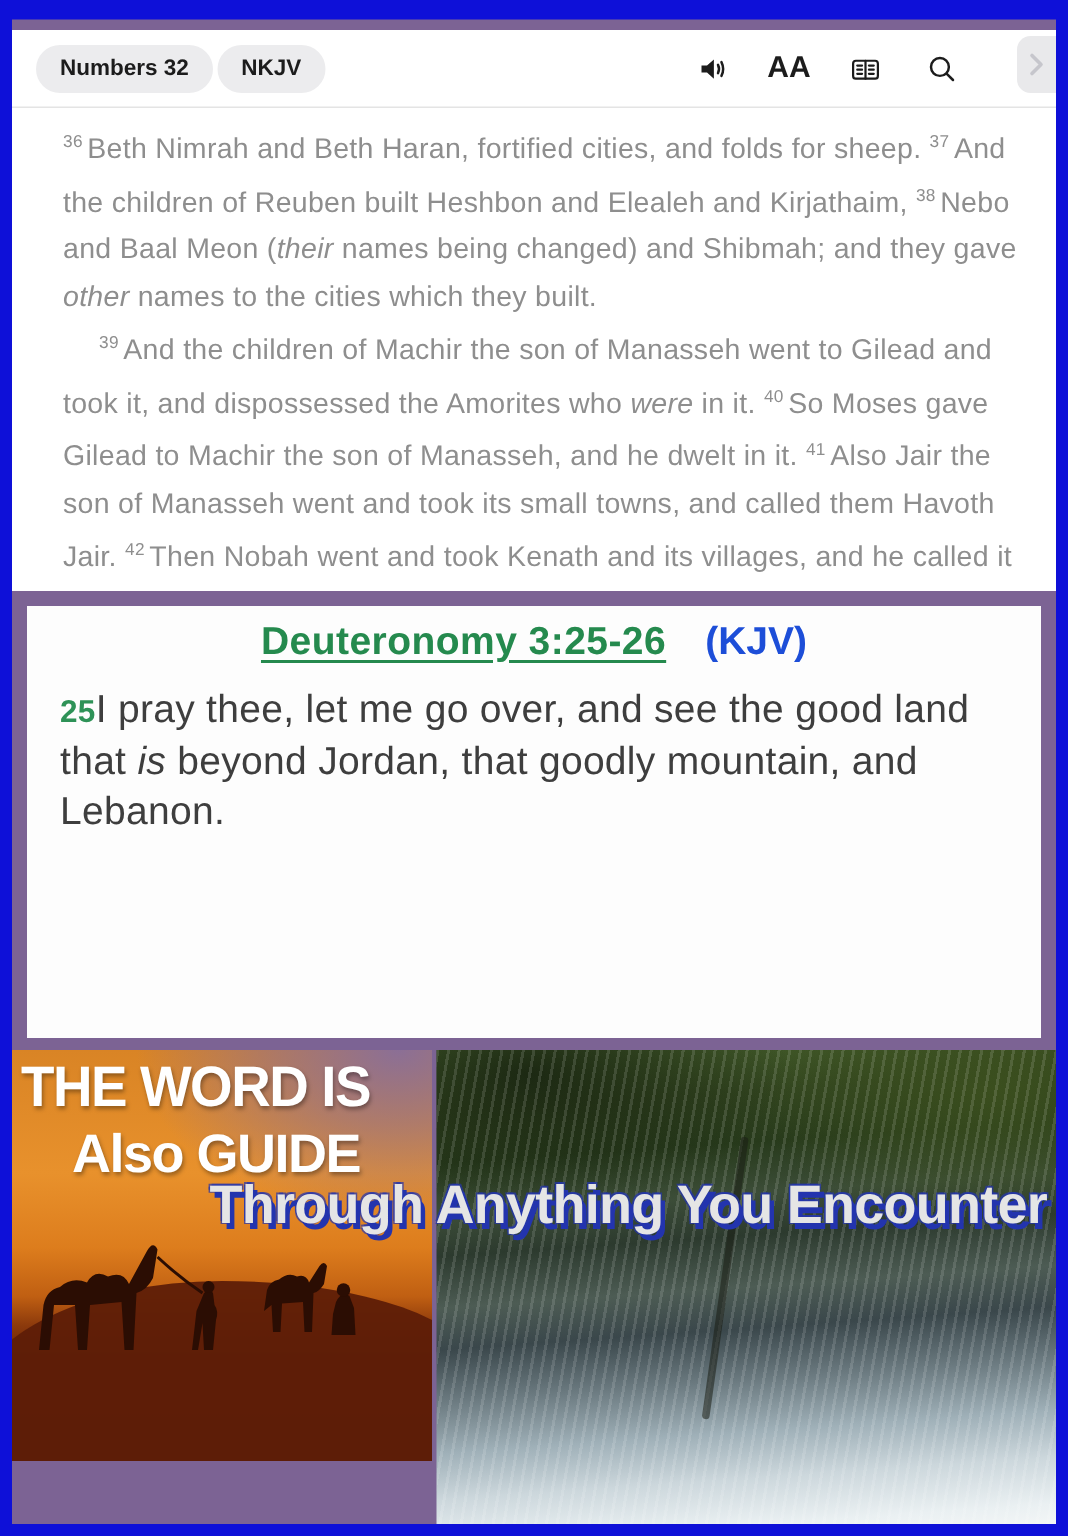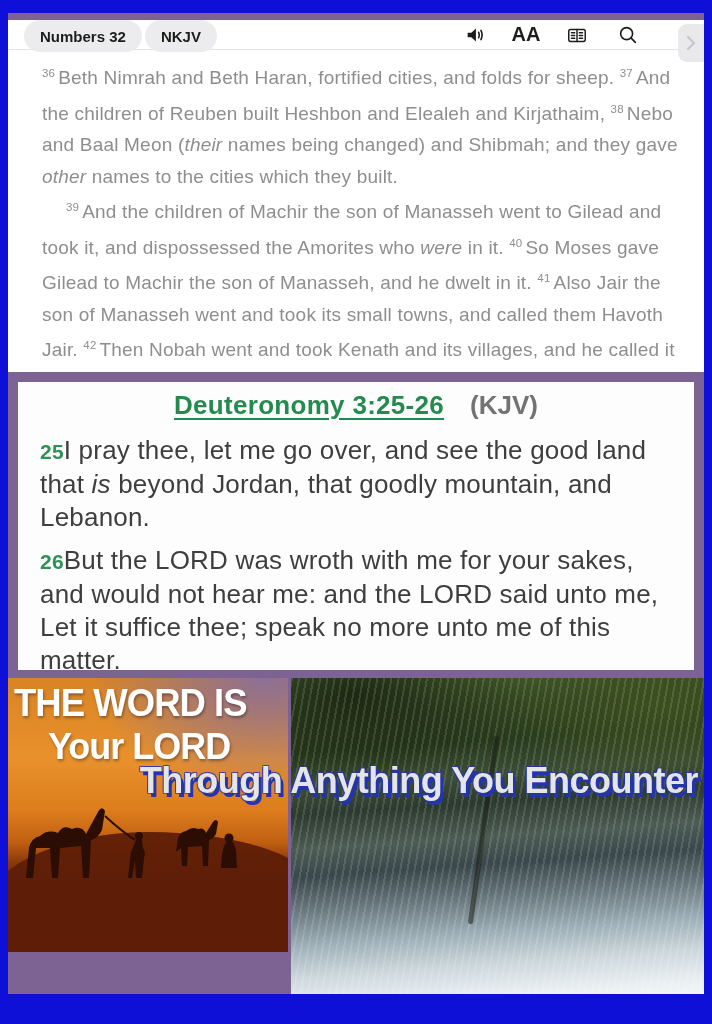--- a/index.html
+++ b/index.html
@@ -5,40 +5,40 @@
   * { margin:0; padding:0; box-sizing:border-box; }
   html,body { width:712px; height:1024px; background:#0e10d8; font-family:"Liberation Sans",sans-serif; }
   .page { position:relative; width:712px; height:1024px; background:#0e10d8; padding:13px 8px 14px 8px; overflow:hidden; }
   .content { width:696px; height:997px; display:flex; flex-direction:column; }
 
   
   .purple-top { height:7px; background:#7c6394; flex:0 0 auto; }
 
   
   .app-section { background:#ffffff; flex:0 0 auto; position:relative; }
-  .toolbar { height:30px; display:flex; padding:0 16px; border-bottom:1px solid #e4e4e4; position:relative; }
+  .toolbar { height:52px; display:flex; align-items:center; padding:0 16px; border-bottom:1px solid #e4e4e4; position:relative; }
   .pills { display:flex; gap:3px; }
   .pill { background:#ececee; border:none; border-radius:17px; height:32px; padding:0 16px; font-size:15px; font-weight:700; color:#1c1c1c; font-family:"Liberation Sans",sans-serif; display:flex; align-items:center; cursor:pointer; }
   .toolbar-icons { margin-left:auto; display:flex; align-items:center; gap:27px; padding-right:48px; }
   .tbicon { width:24px; height:24px; display:flex; align-items:center; justify-content:center; background:none; border:none; cursor:pointer; color:#1c1c1c; }
   .aa-label { font-size:20px; font-weight:600; color:#1c1c1c; letter-spacing:0px; }
   .next-tab { position:absolute; right:0; top:4px; width:26px; height:38px; background:#e9e9eb; border:none; border-radius:9px 0 0 9px; display:flex; align-items:center; justify-content:center; cursor:pointer; }
 
   .verses { height:322px; padding:8px 24px 0 34px; font-size:19px; line-height:31.5px; color:#8e8e8e; letter-spacing:0.2px; overflow:hidden; }
   .verses p { margin:0; }
   .verses p.indent { text-indent:24px; }
   .sup-num { font-size:11.5px; vertical-align:7px; margin-right:3px; color:#8e8e8e; }
   .it { font-style:italic; }
 
   
   .deut-frame { height:306px; background:#7c6394; padding:10px 10px 8px 10px; flex:0 0 auto; }
   .deut-panel { background:#fdfdfd; width:100%; height:100%; padding:6px 22px 0 22px; overflow:hidden; }
   .deut-heading { text-align:center; font-size:26px; line-height:30px; font-weight:700; margin-top:2px; }
   .deut-ref { color:#258a4e; text-decoration:underline; text-underline-offset:4px; letter-spacing:0.3px; }
-  .deut-ver { color:#737373; margin-left:26px; }
+  .deut-ver { color:#1d4ed8; margin-left:26px; }
   .deut-verse { font-size:26px; line-height:33px; color:#3e3e3e; letter-spacing:0.2px; }
   .deut-verse.v25 { margin-top:14px; }
   .deut-verse.v26 { margin-top:10px; }
   .deut-num { color:#2e9257; font-weight:700; font-size:21px; }
 
   
   .collage { height:316px; background:#7c6394; display:flex; position:relative; flex:0 0 auto; }
   .left-col { width:280px; flex:0 0 auto; display:flex; flex-direction:column; }
   .desert { height:274px; position:relative; overflow:hidden;
     background:
@@ -119,41 +119,40 @@
         <p class="indent"><span class="sup-num">39</span><span>And the children of Machir the son of Manasseh went to Gilead and took it, and dispossessed the Amorites who </span><span class="it">were</span><span> in it. </span><span class="sup-num">40</span><span>So Moses gave Gilead to Machir the son of Manasseh, and he dwelt in it. </span><span class="sup-num">41</span><span>Also Jair the son of Manasseh went and took its small towns, and called them Havoth Jair. </span><span class="sup-num">42</span><span>Then Nobah went and took Kenath and its villages, and he called it Nobah, after his own name.</span></p>
       </div>
     </div>
 
     <div class="deut-frame">
       <div class="deut-panel">
         <div class="deut-heading">
           <span class="deut-ref">Deuteronomy 3:25-26</span><span class="deut-ver">(KJV)</span>
         </div>
         <p class="deut-verse v25"><span class="deut-num">25</span><span>I pray thee, let me go over, and see the good land that </span><span class="it">is</span><span> beyond Jordan, that goodly mountain, and Lebanon.</span></p>
-        <p class="deut-verse v26"><span class="deut-num">26</span><span>But the LORD was wroth with me for your sakes, and would not hear me: and the LORD said unto me, Let it suffice thee; speak no more unto me of this matter.</span></p>
       </div>
     </div>
 
     <div class="collage">
       <div class="left-col">
         <div class="desert">
           <div class="dune"></div>
           <svg class="silhouettes" viewBox="0 0 280 90">
             <g fill="#2b0d03">
               <path d="M18 82 L21 52 Q23 42 32 40 Q40 33 50 37 Q55 28 64 33 Q74 29 78 38 L90 16 Q94 9 97 15 L94 34 Q90 42 83 44 L81 82 L75 82 L73 50 L52 52 L50 82 L44 82 L42 52 L28 52 L25 82 Z"></path>
               <path d="M128 44 Q132 40 134 44 L135 52 Q138 56 136 62 L134 82 L128 82 L127 64 L124 82 L120 82 L123 56 Z"></path>
               <circle cx="131" cy="40" r="4"></circle>
               <path d="M168 56 L170 42 Q172 36 178 35 Q184 30 190 33 Q196 31 198 37 L205 26 Q208 22 210 26 L208 38 Q205 43 201 44 L200 70 L195 70 L194 50 L180 51 L179 70 L174 70 L173 52 Z"></path>
               <path d="M216 50 Q220 42 225 46 L228 54 L229 72 L213 72 L214 58 Z"></path>
               <circle cx="221" cy="42" r="4.5"></circle>
               <path d="M97 20 Q112 34 127 44" stroke="#2b0d03" stroke-width="2" fill="none"></path>
             </g>
           </svg>
           <div class="word-is">THE WORD IS</div>
-          <div class="your-guide">Your LORD</div>
+          <div class="your-guide">Also GUIDE</div>
         </div>
       </div>
       <div class="river"></div>
       <div class="through">Through Anything You Encounter</div>
     </div>
 
   </div>
 </div>
 
 </body></html>

